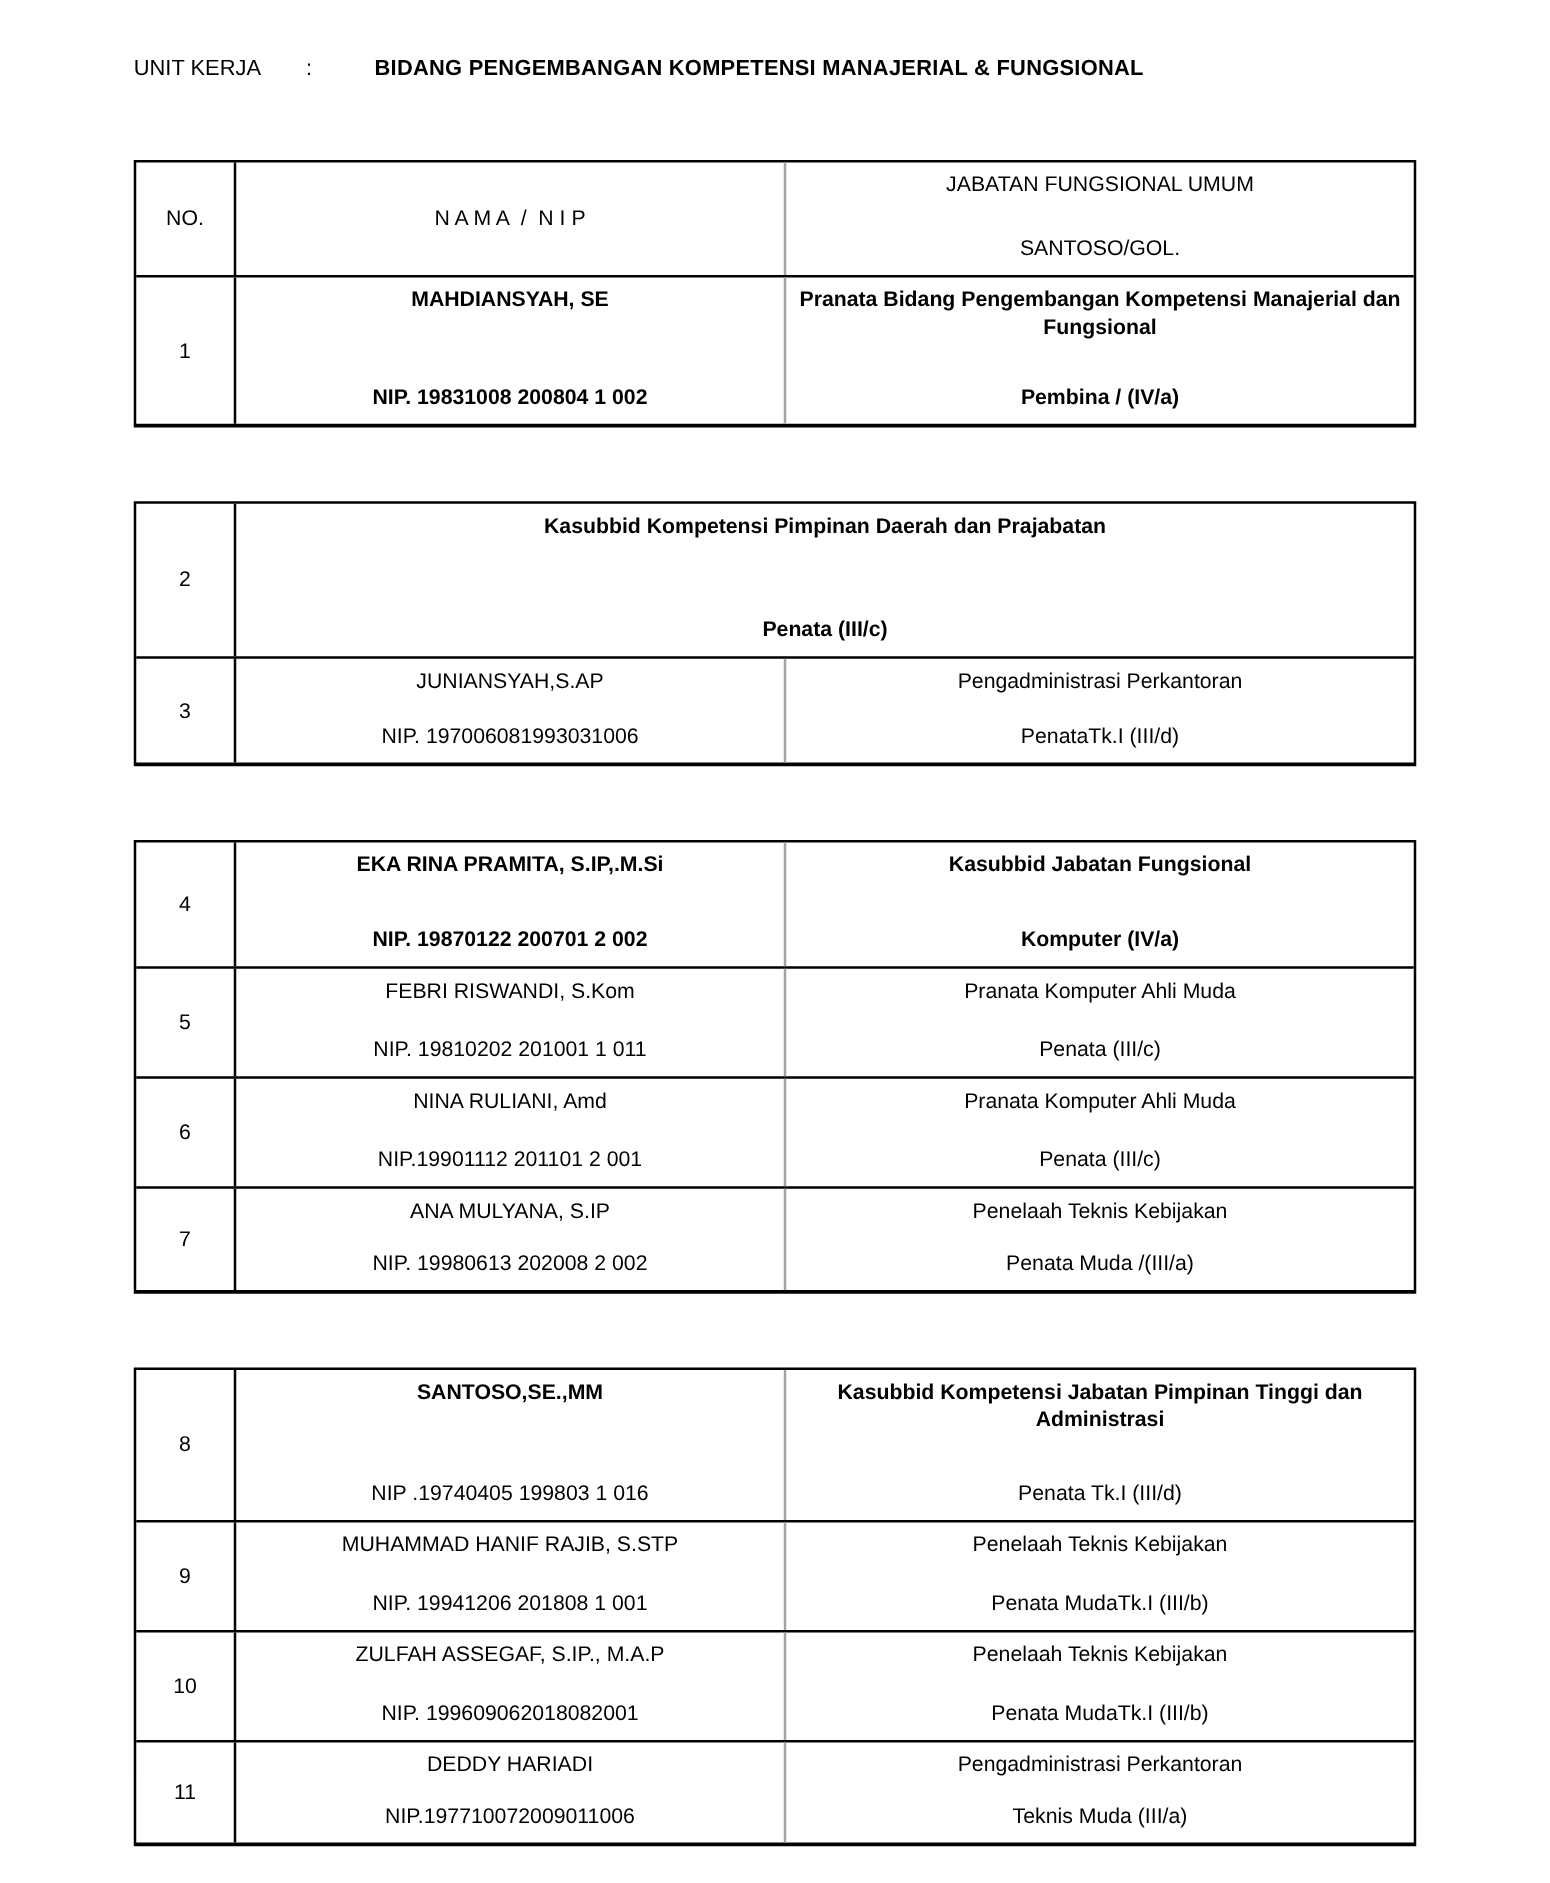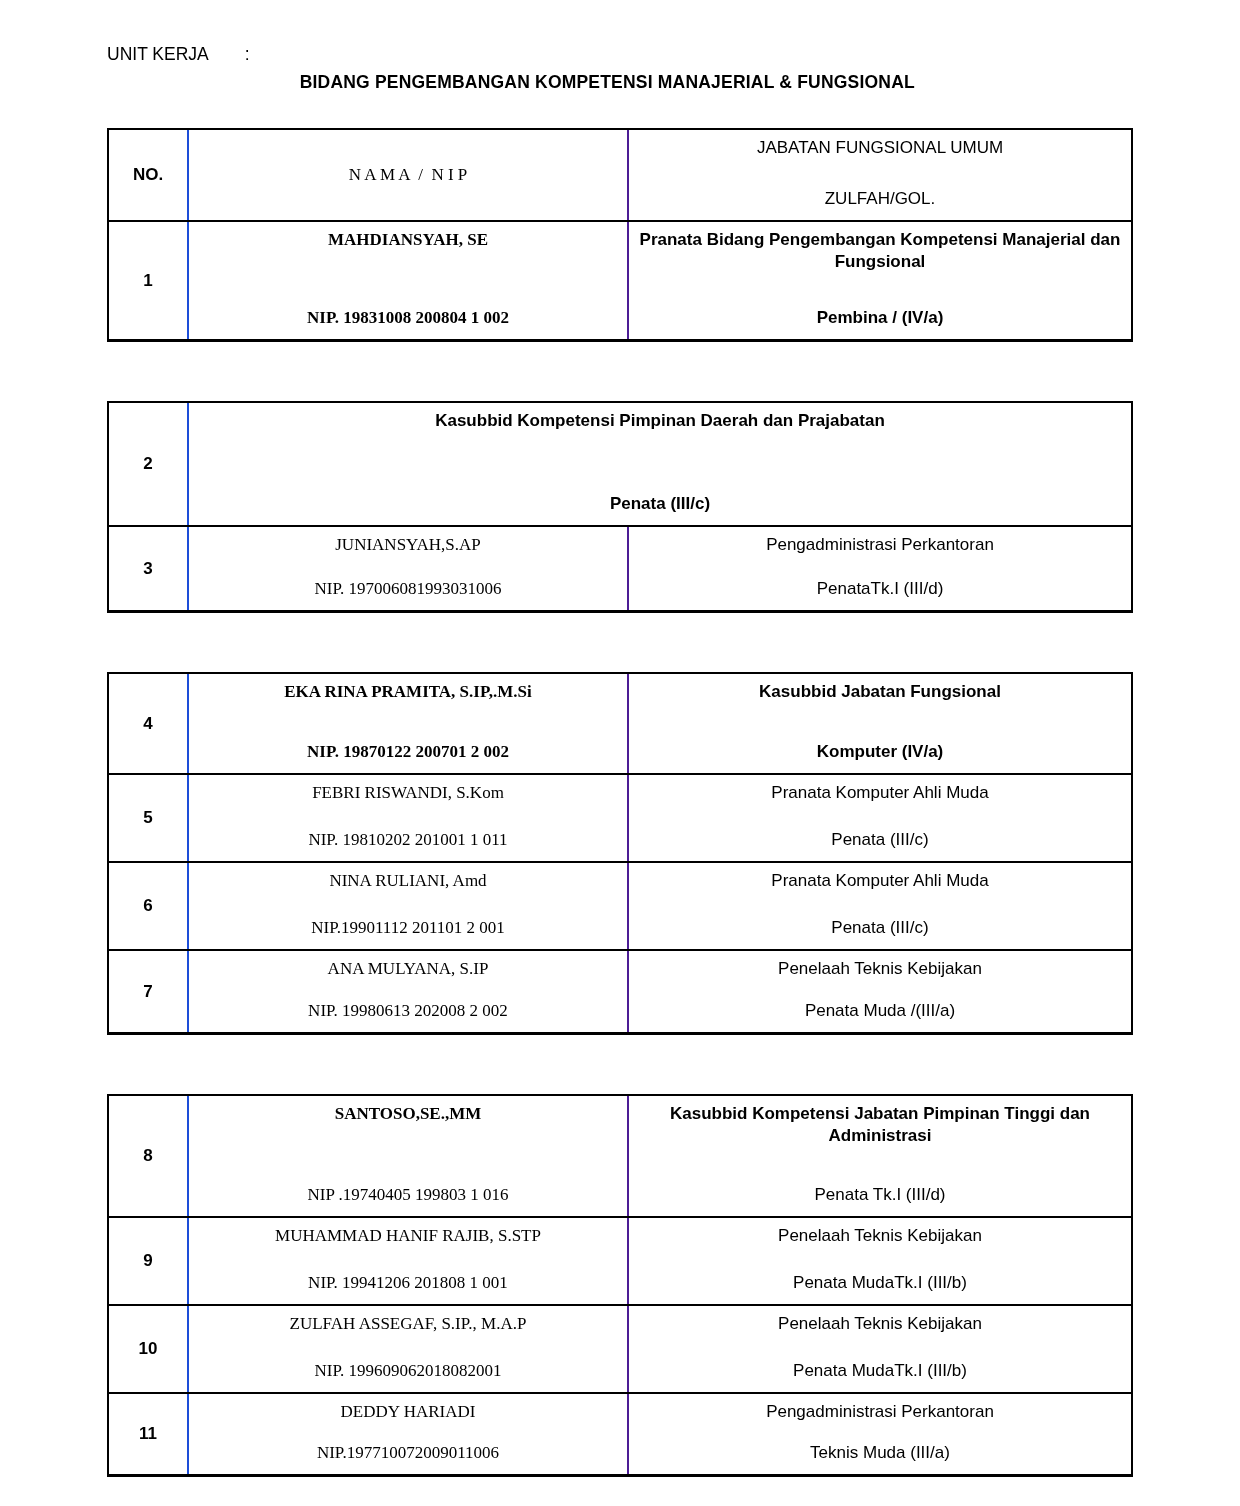--- a/index.html
+++ b/index.html
@@ -10,44 +10,43 @@
     font-family: "Liberation Sans", sans-serif;
     color: #000000;
   }
   .doc-header {
     position: absolute; left: 107px; top: 42px;
     font-size: 17.5px; line-height: 24px;
     display: flex; align-items: flex-start;
   }
   .doc-header .lbl { font-weight: 400; }
   .doc-header .sep { margin-left: 36px; font-weight: 400; }
-  .doc-header .ttl { margin-left: 50px; font-weight: 700; letter-spacing: 0.2px; margin-top: 28px; }
+  .doc-header .ttl { margin-left: 50px; font-weight: 700; letter-spacing: 0.2px; }
 
   #tables {
     position: absolute; left: 107px; top: 128px; width: 1026px;
   }
   .tblock {
     border: 2px solid #000;
     border-bottom-width: 3px;
     margin-bottom: 59px;
     background: #fff;
   }
   .trow { display: flex; width: 100%; }
   .trow + .trow { border-top: 2px solid #000; }
 
   .cell { font-size: 17px; line-height: 22px; text-align: center; }
   .c-no {
     width: 80px; flex: 0 0 80px;
-    border-right: 2px solid #1d4ed8;
-    display: flex; align-items: center; justify-content: center; font-weight: bold;
+    border-right: 2px solid #000000;
+    display: flex; align-items: center; justify-content: center;
   }
   .c-nama {
     width: 440px; flex: 0 0 440px;
-    border-right: 2px solid #4c1d95;
-    font-family: Liberation Serif, serif;
+    border-right: 2px solid #a3a3a3;
   }
   .c-jab { flex: 1 1 auto; }
 
   .split {
     display: flex; flex-direction: column;
     justify-content: space-between; align-items: center;
     padding: 7px 6px 10px 6px;
   }
   .centered {
     display: flex; align-items: center; justify-content: center;
@@ -69,21 +68,21 @@
     <div class="tblock">
       <div class="trow" style="min-height: 90px;">
         <div class="cell c-no centered">
           <span>NO.</span>
         </div>
         <div class="cell c-nama centered">
           <span class="pre">N A M A  /  N I P</span>
         </div>
         <div class="cell c-jab split">
           <span>JABATAN FUNGSIONAL UMUM</span>
-          <span>ZULFAH/GOL.</span>
+          <span>SANTOSO/GOL.</span>
         </div>
       </div>
       <div class="trow" style="min-height: 119px;">
         <div class="cell c-no">
           <span>1</span>
         </div>
         <div class="cell c-nama split">
           <span class="b">MAHDIANSYAH, SE</span>
           <span class="b">NIP. 19831008 200804 1 002</span>
         </div>

